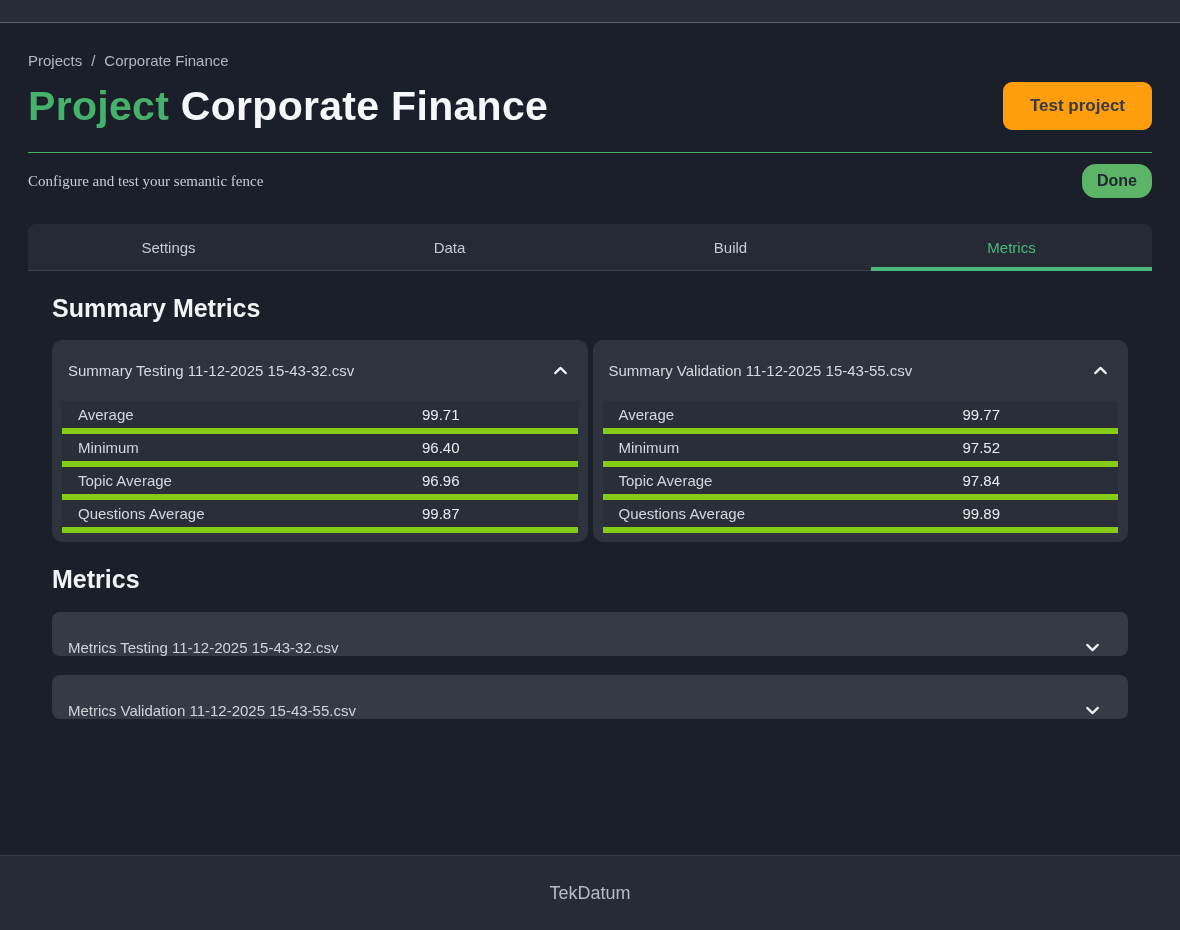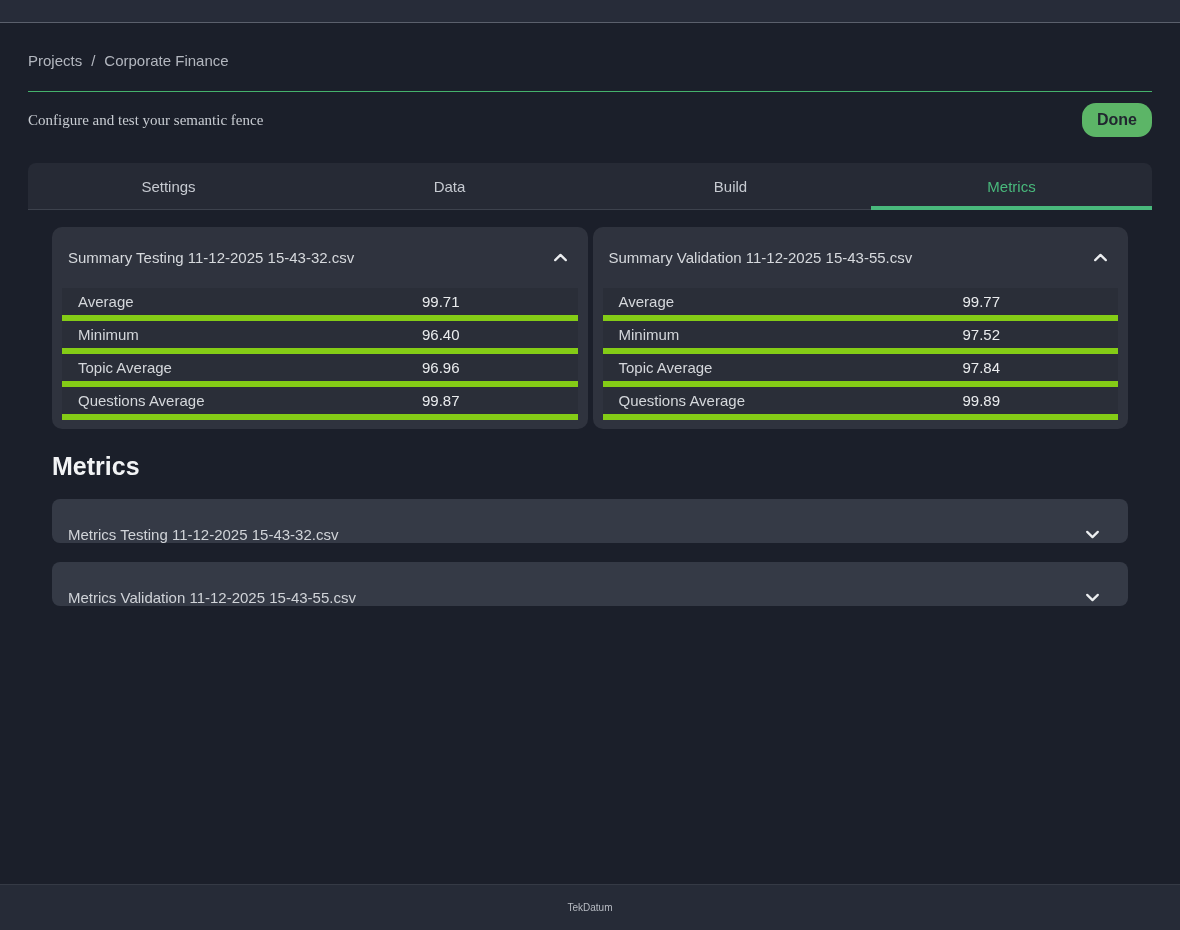--- a/index.html
+++ b/index.html
@@ -184,43 +184,47 @@
     color: #d0d3d8;
     cursor: pointer;
     margin-top: 19px;
   }
   .accordion:first-of-type { margin-top: 18px; }
 
   
   .footer {
     position: absolute;
     left: 0; right: 0; bottom: 0;
-    height: 46px;
+    height: 75px;
     background: #262b37;
     border-top: 1px solid #353a45;
     display: flex;
     align-items: center;
     justify-content: center;
-    font-size: 10px;
+    font-size: 18px;
     color: #b7bbc2;
   }
 </style>
 </head>
 <body>
 
 <div class="topbar"></div>
 
 <div class="page">
 
   <div class="breadcrumb">
     <span class="crumb">Projects</span>
     <span>/</span>
     <span>Corporate Finance</span>
   </div>
 
+  <div class="title-row">
+    <h1 class="page-title"><span class="title-accent">Project</span> <span>Corporate Finance</span></h1>
+    <button class="btn-test">Test project</button>
+  </div>
 
   <hr class="green-divider">
 
   <div class="sub-row">
     <span class="sub-desc">Configure and test your semantic fence</span>
     <button class="btn-done">Done</button>
   </div>
 
   <div class="tabs">
     <div class="tab">
@@ -232,20 +236,21 @@
     <div class="tab">
         <span>Build</span>
       </div>
     <div class="tab active">
         <span>Metrics</span>
         <div class="tab-indicator"></div>
       </div>
   </div>
 
   <div class="section">
+    <h2 class="section-heading">Summary Metrics</h2>
 
     <div class="cards">
 
       <div class="card">
         <div class="card-header">
           <span class="card-title">Summary Testing 11-12-2025 15-43-32.csv</span>
           <span class="chev">
             <svg width="17" height="17" viewBox="0 0 16 16">
                 <path d="M3 10.5 L8 5.5 L13 10.5" stroke="#eceef0" stroke-width="2.1" fill="none" stroke-linecap="round" stroke-linejoin="round"></path>
               </svg>

